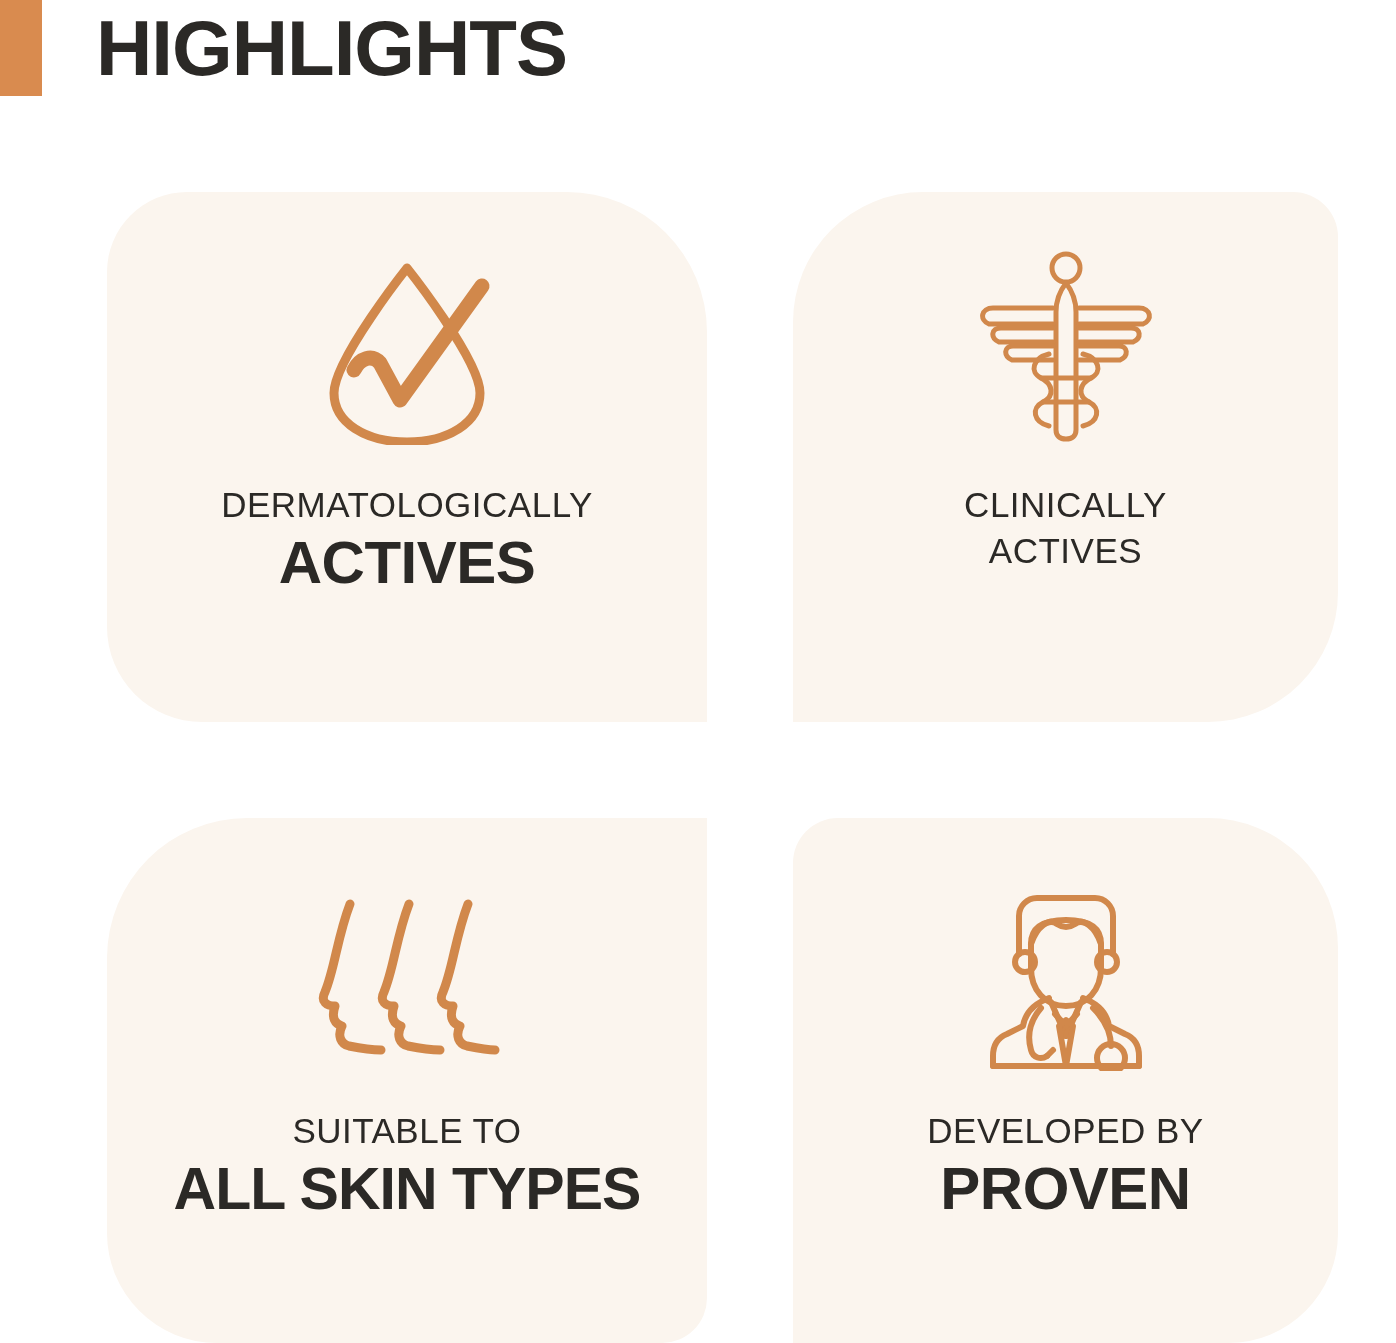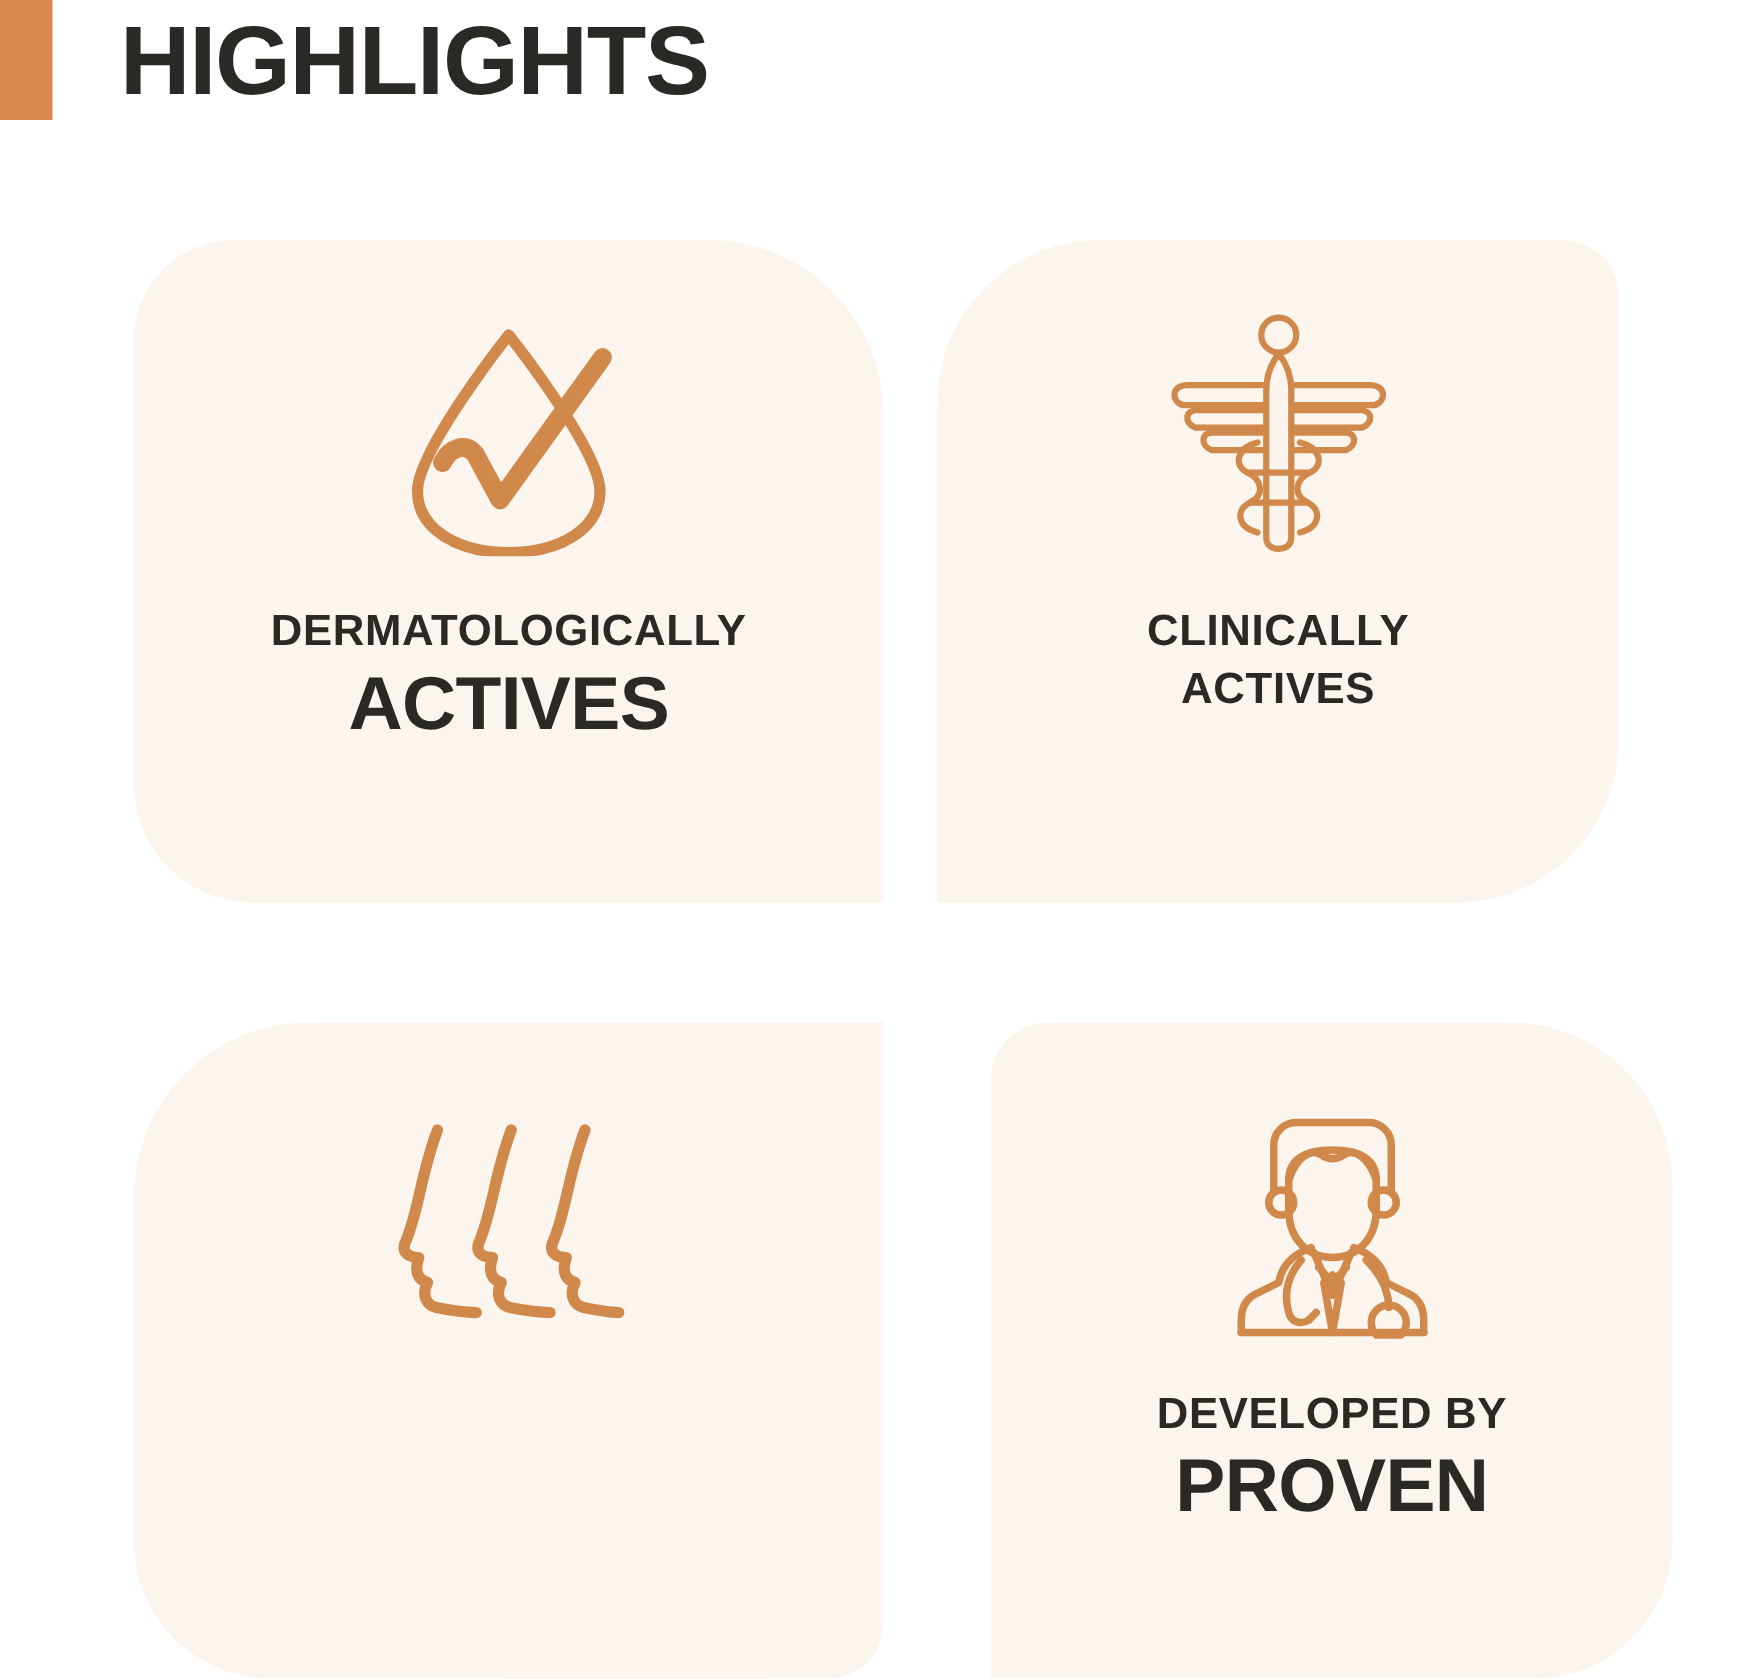--- a/index.html
+++ b/index.html
@@ -62,21 +62,21 @@
     align-items:center;
   }
 
   
   .card-1 {
     left:107px; top:192px;
     width:600px; height:530px;
     border-radius:80px 140px 0px 95px;
   }
   .card-2 {
-    left:750px; top:192px;
+    left:793px; top:192px;
     width:545px; height:530px;
     border-radius:130px 45px 130px 0px;
   }
   .card-3 {
     left:107px; top:818px;
     width:600px; height:525px;
     border-radius:140px 0px 45px 110px;
   }
   .card-4 {
     left:793px; top:818px;
@@ -95,21 +95,21 @@
   .card-3 .icon-wrap { height:290px; padding-top:40px; }
   .card-4 .icon-wrap { height:290px; padding-top:30px; }
 
   .caption {
     width:100%;
     text-align:center;
     color:#2B2926;
   }
   .line-light {
     font-size:35px;
-    font-weight:700;
+    font-weight:400;
     letter-spacing:0.5px;
     line-height:46px;
     white-space:nowrap;
   }
   .line-bold {
     font-size:60px;
     font-weight:bold;
     letter-spacing:-0.5px;
     line-height:70px;
     white-space:nowrap;
@@ -188,20 +188,24 @@
 
           <path d="M94 8 C81 42 79 72 69 96 C64 106 71 110 79 110
                    C75 122 79 128 86 130 C81 140 85 148 93 150
                    C103 152 115 154 125 154"></path>
 
           <path d="M153 8 C140 42 138 72 128 96 C123 106 130 110 138 110
                    C134 122 138 128 145 130 C140 140 144 148 152 150
                    C162 152 174 154 180 154"></path>
         </svg>
       </div>
+      <div class="caption">
+        <div class="line-light">SUITABLE TO</div>
+        <div class="line-bold">ALL SKIN TYPES</div>
+      </div>
     </div>
 
     <div class="card card-4">
       <div class="icon-wrap">
         <svg width="190" height="185" viewBox="0 0 190 185" fill="none" stroke="#D1884B" stroke-width="6" stroke-linecap="round" stroke-linejoin="round">
 
           <path d="M48 68 L48 30 C48 20 56 12 66 12 L124 12 C134 12 142 20 142 30 L142 68"></path>
 
           <path d="M60 58 C60 42 72 34 95 34 C118 34 130 42 130 58 L130 82
                    C130 104 116 120 95 120 C74 120 60 104 60 82 Z"></path>

